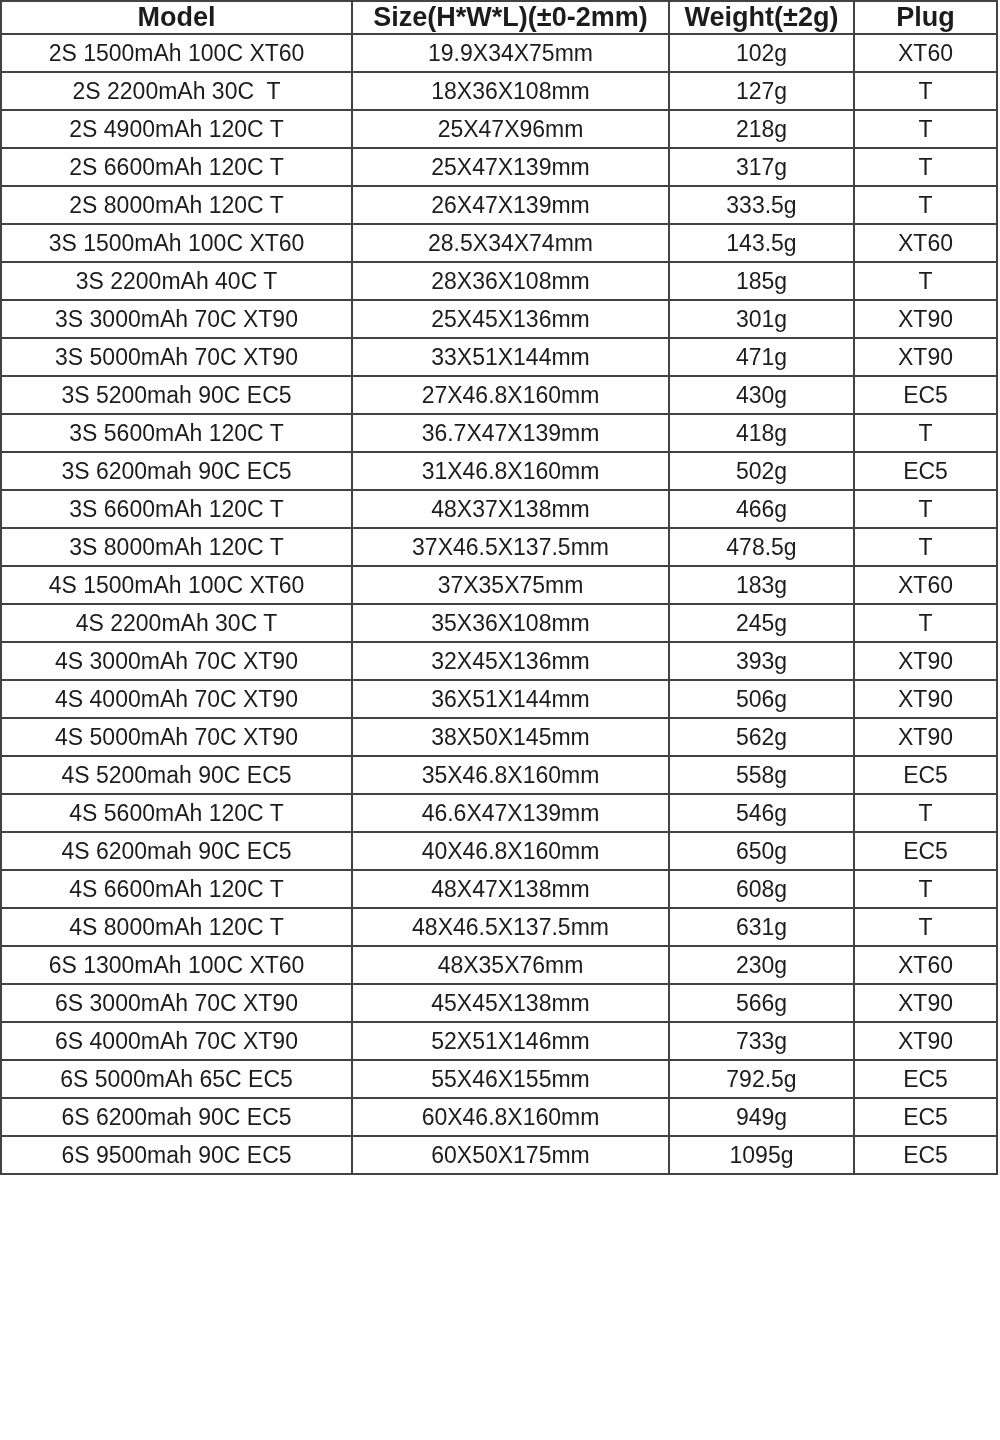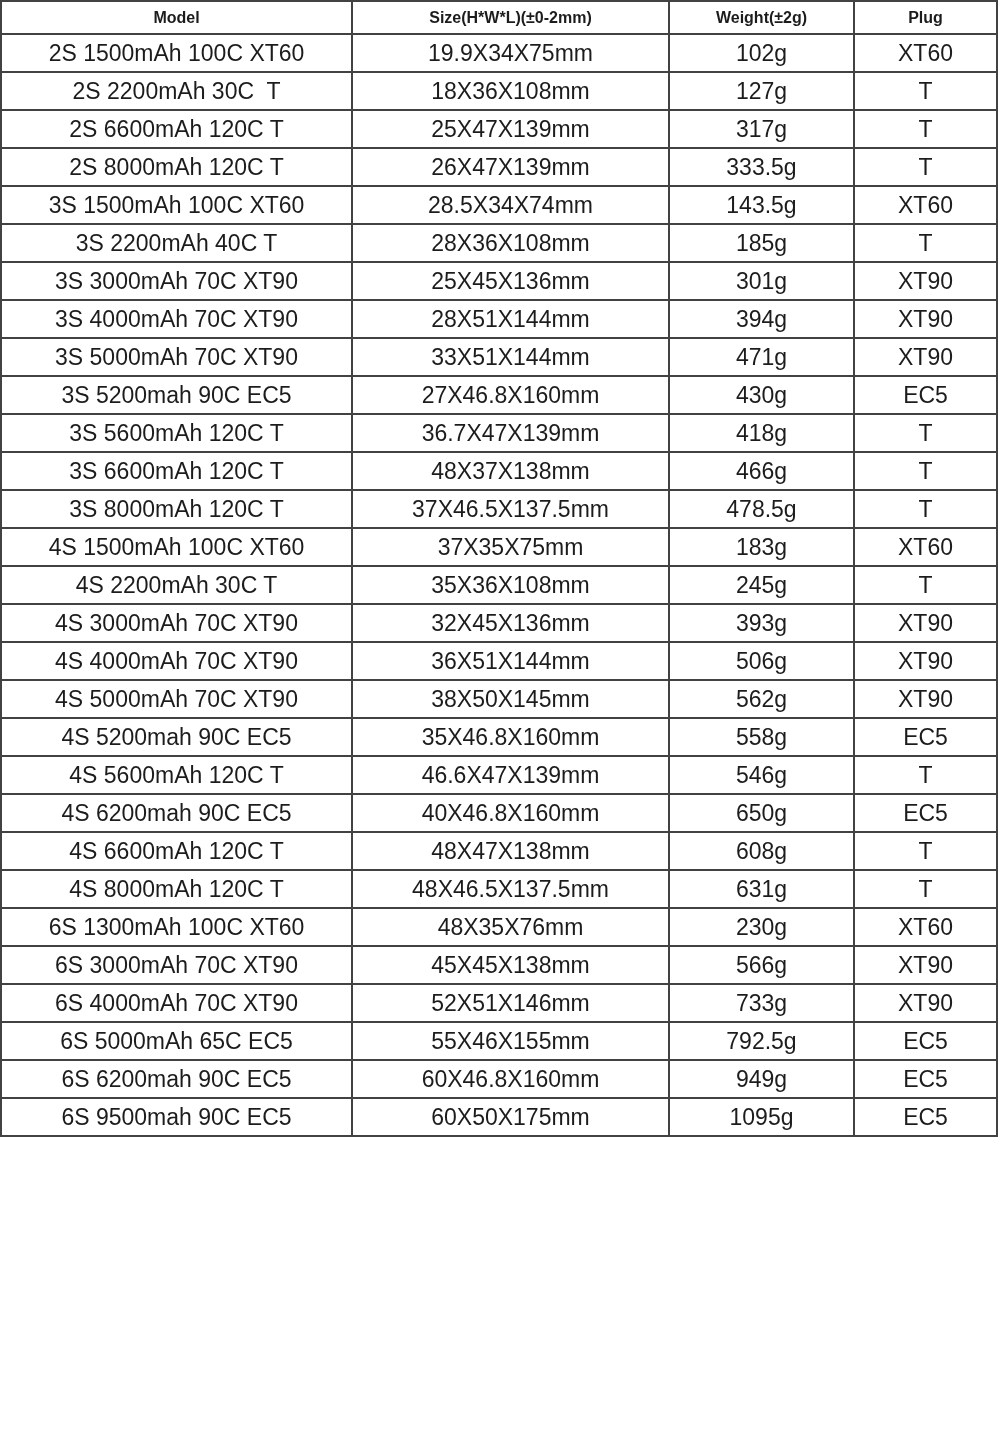--- a/index.html
+++ b/index.html
@@ -26,21 +26,21 @@
     border: 2px solid #424242;
     text-align: center;
     vertical-align: middle;
     color: #1c1c1c;
     white-space: pre;
     overflow: hidden;
     padding: 0;
   }
   .spec-table th {
     height: 31px;
-    font-size: 16px;
+    font-size: 27px;
     font-weight: bold;
     margin-left: 20px;
   }
   .spec-table td {
     height: 36px;
     font-size: 23px;
     font-weight: normal;
   }
   
   .spec-table tr > *:first-child { border-left-width: 2px; }
@@ -70,20 +70,26 @@
         <td>102g</td>
         <td>XT60</td>
       </tr>
       <tr>
         <td>2S 2200mAh 30C  T</td>
         <td>18X36X108mm</td>
         <td>127g</td>
         <td>T</td>
       </tr>
       <tr>
+        <td>2S 4900mAh 120C T</td>
+        <td>25X47X96mm</td>
+        <td>218g</td>
+        <td>T</td>
+      </tr>
+      <tr>
         <td>2S 6600mAh 120C T</td>
         <td>25X47X139mm</td>
         <td>317g</td>
         <td>T</td>
       </tr>
       <tr>
         <td>2S 8000mAh 120C T</td>
         <td>26X47X139mm</td>
         <td>333.5g</td>
         <td>T</td>
@@ -100,42 +106,42 @@
         <td>185g</td>
         <td>T</td>
       </tr>
       <tr>
         <td>3S 3000mAh 70C XT90</td>
         <td>25X45X136mm</td>
         <td>301g</td>
         <td>XT90</td>
       </tr>
       <tr>
-        <td>3S 4000mAh 70C XT90</td>
-        <td>28X51X144mm</td>
-        <td>394g</td>
-        <td>XT90</td>
-      </tr>
-      <tr>
         <td>3S 5000mAh 70C XT90</td>
         <td>33X51X144mm</td>
         <td>471g</td>
         <td>XT90</td>
       </tr>
       <tr>
         <td>3S 5200mah 90C EC5</td>
         <td>27X46.8X160mm</td>
         <td>430g</td>
         <td>EC5</td>
       </tr>
       <tr>
         <td>3S 5600mAh 120C T</td>
         <td>36.7X47X139mm</td>
         <td>418g</td>
         <td>T</td>
+      </tr>
+      <tr>
+        <td>3S 6200mah 90C EC5</td>
+        <td>31X46.8X160mm</td>
+        <td>502g</td>
+        <td>EC5</td>
       </tr>
       <tr>
         <td>3S 6600mAh 120C T</td>
         <td>48X37X138mm</td>
         <td>466g</td>
         <td>T</td>
       </tr>
       <tr>
         <td>3S 8000mAh 120C T</td>
         <td>37X46.5X137.5mm</td>

